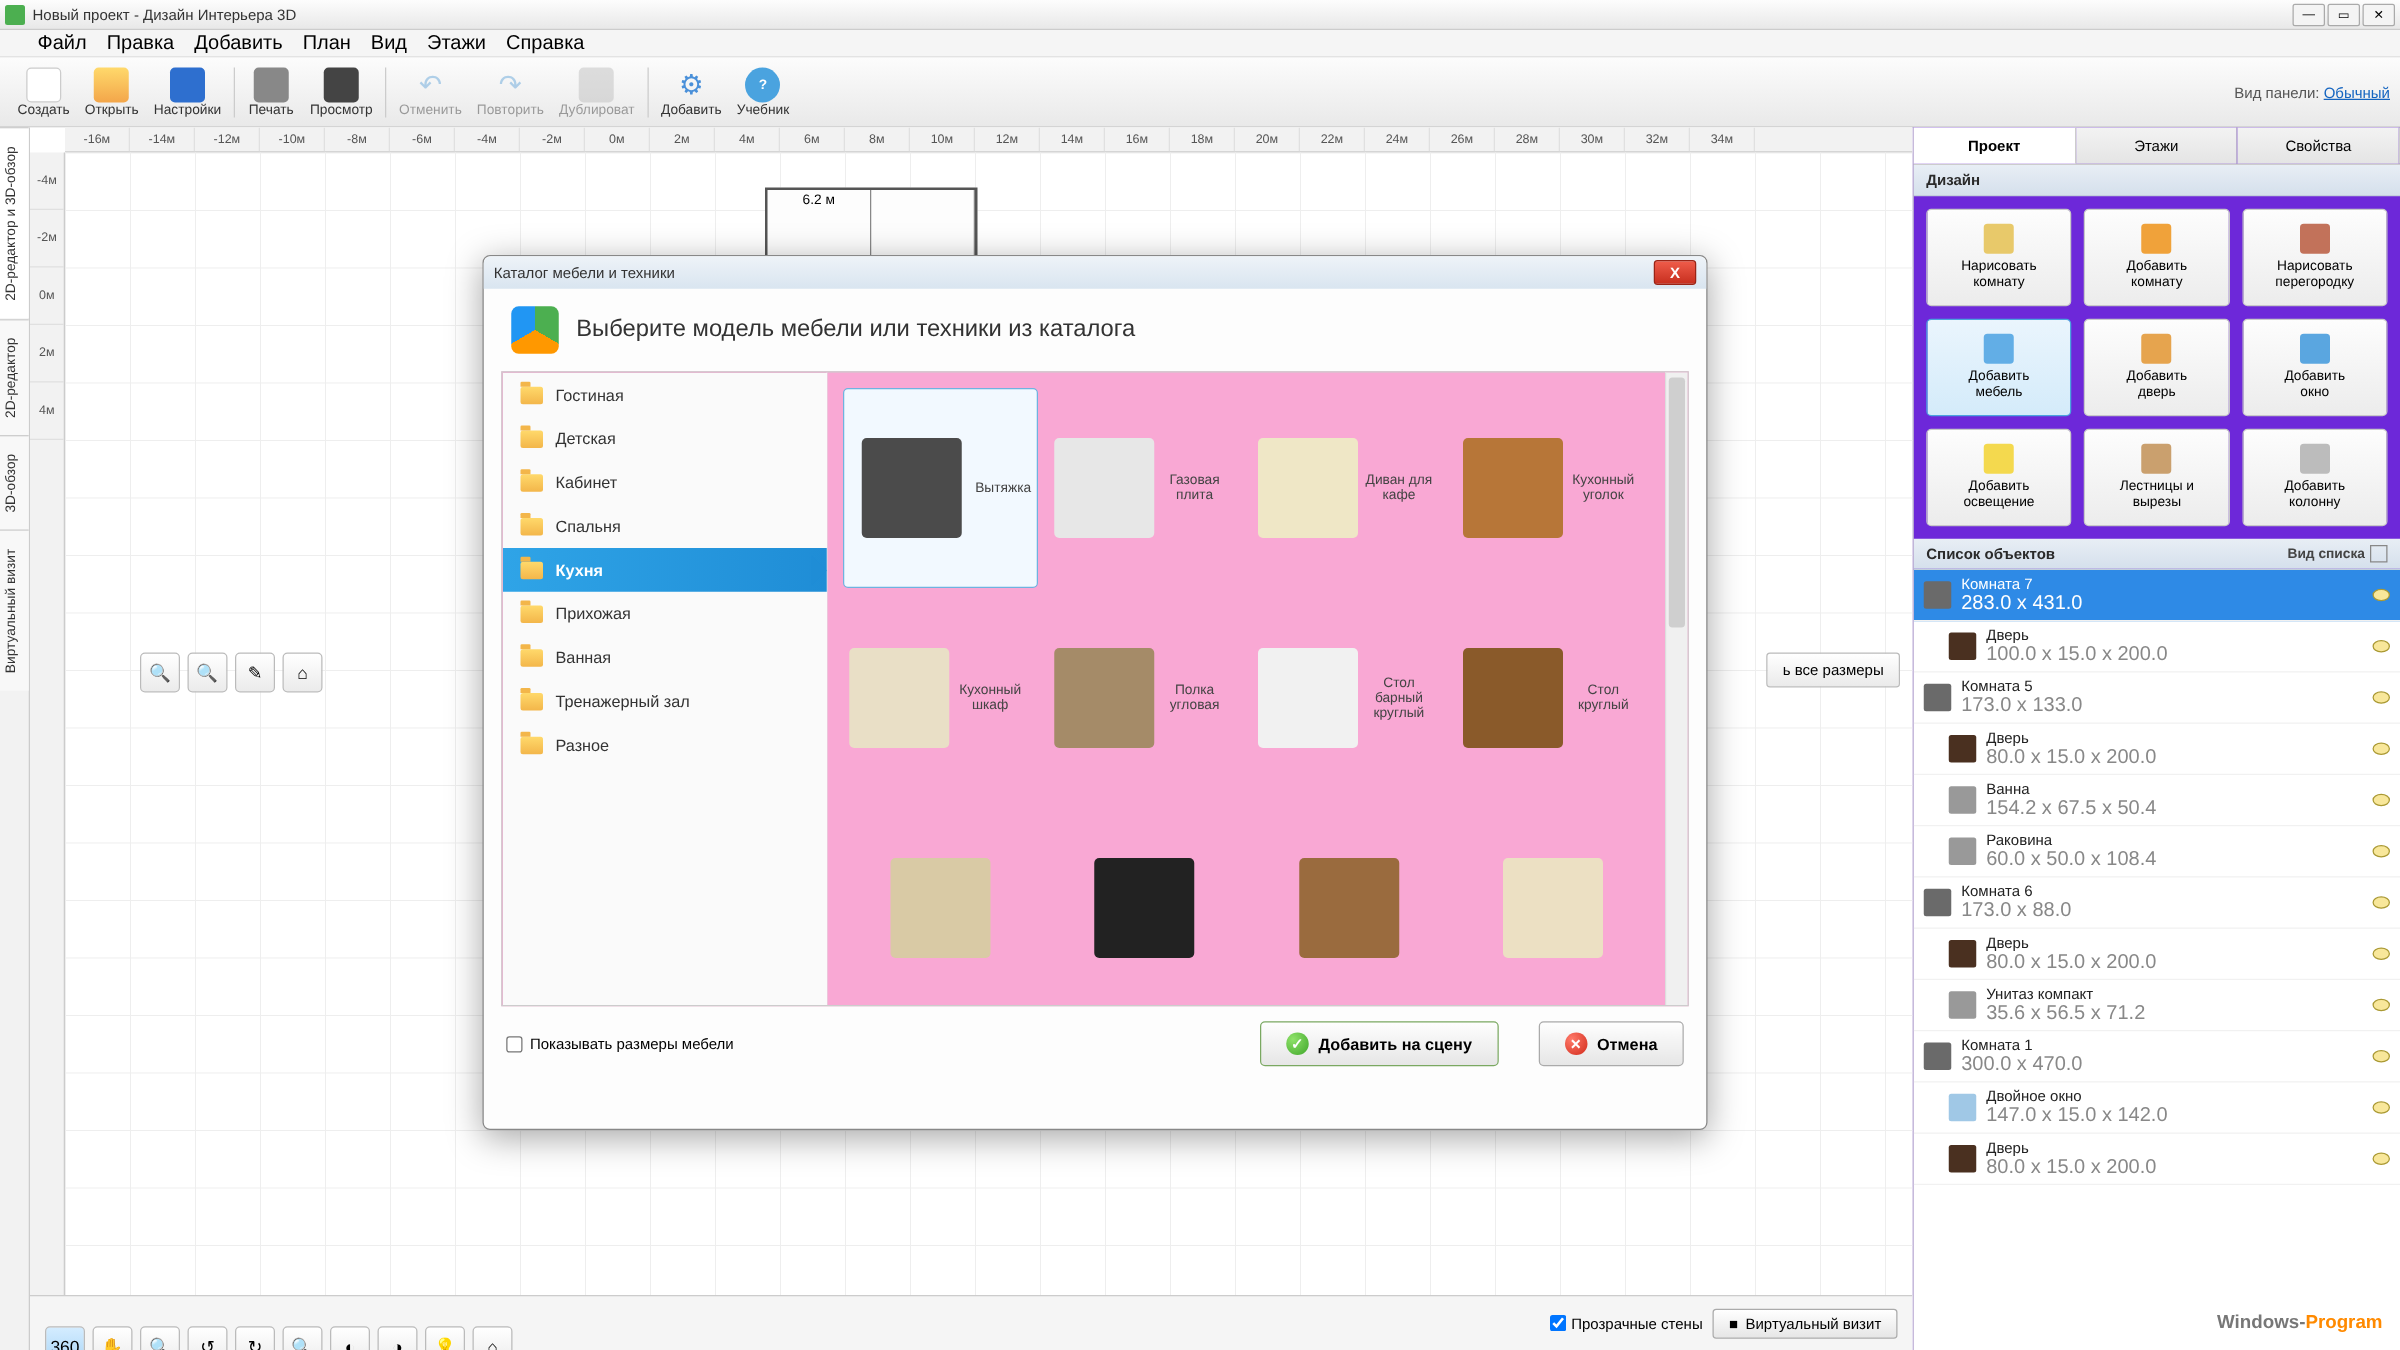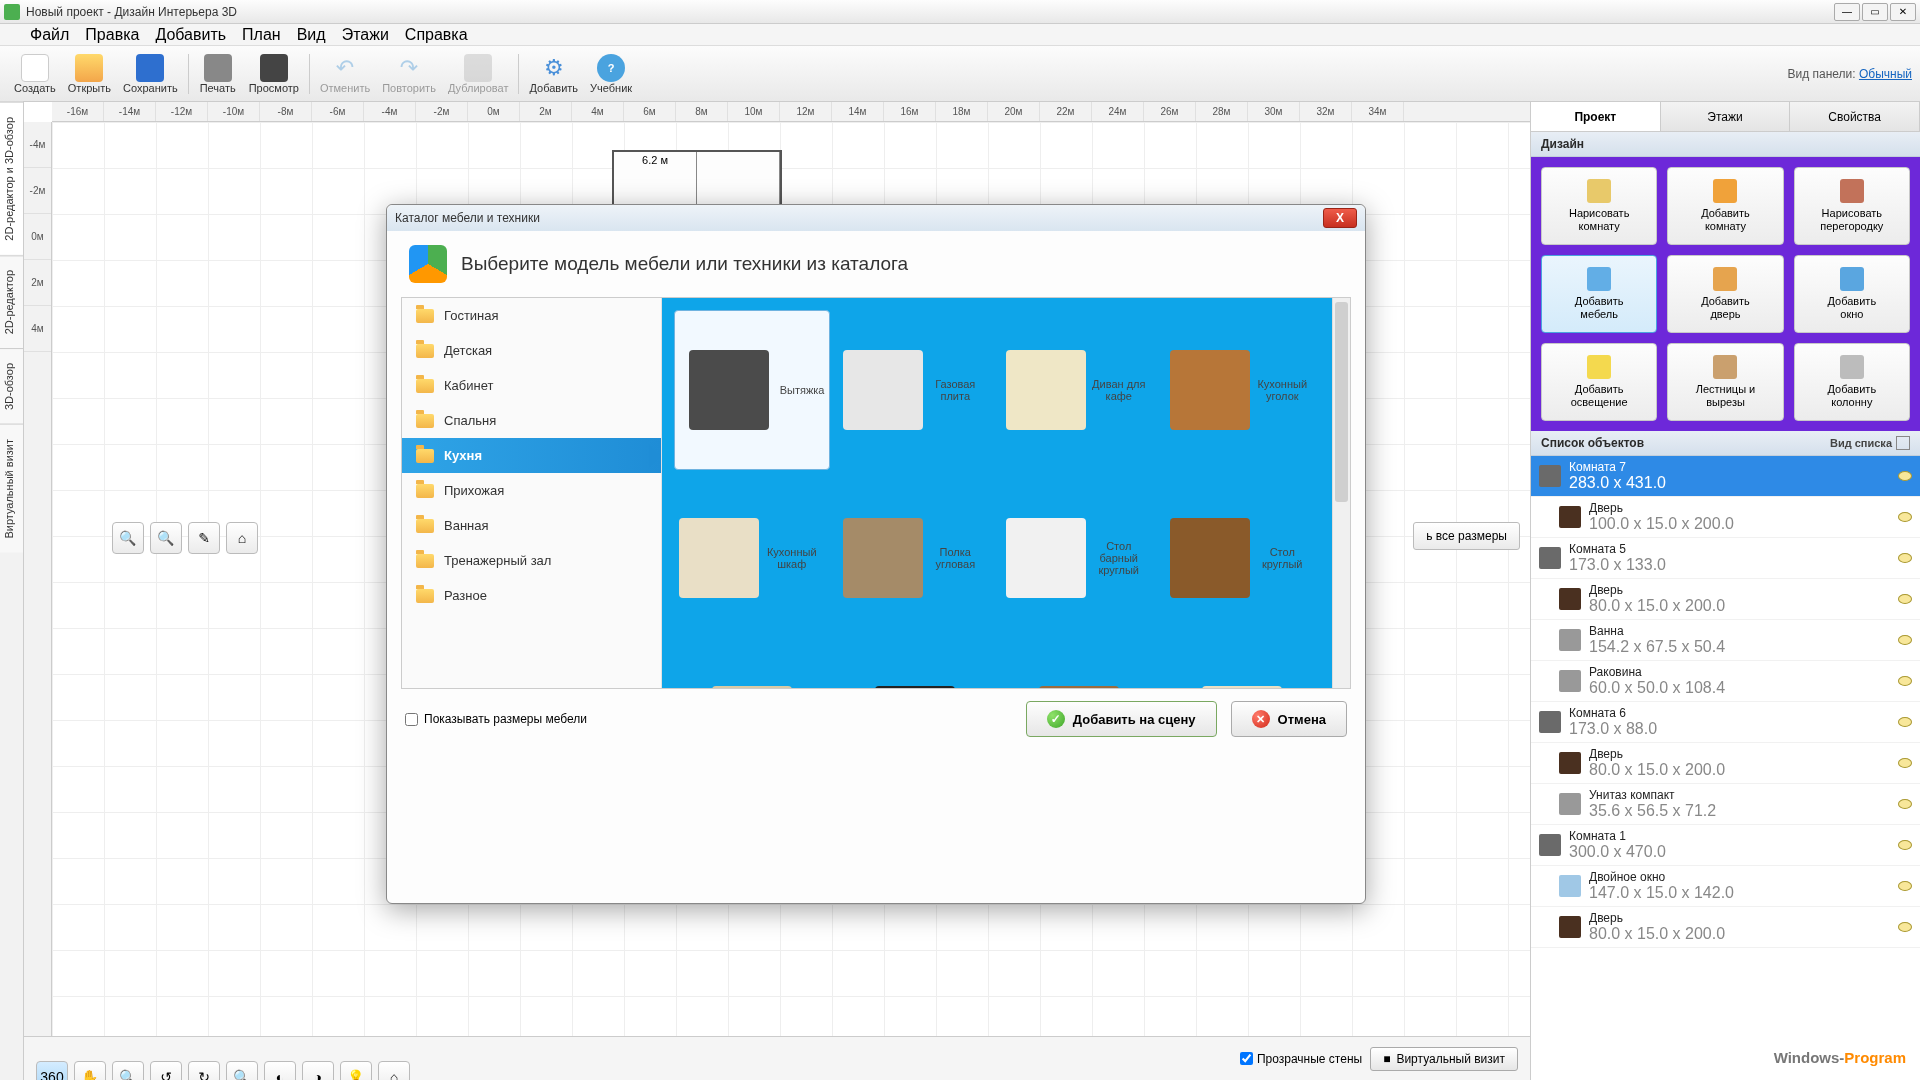--- a/index.html
+++ b/index.html
@@ -72,36 +72,36 @@
 .list-mode .licon{width:14px;height:14px;border:1px solid #888;}
 
 
 .dialog-overlay { position:absolute; top:0;left:0;right:0;bottom:0; }
 .dialog { position:absolute; top:204px; left:386px; width:980px; height:700px; background:#fdfdfd; border:1px solid #888; border-radius:6px; box-shadow:0 6px 28px rgba(0,0,0,0.35);}
 .dlg-title { height:26px; background:linear-gradient(#eef3f8,#d9e5f0); border-radius:6px 6px 0 0; display:flex; align-items:center; padding:0 8px; font-size:12px; color:#333;}
 .dlg-title .spacer{flex:1;}
 .dlg-close{width:34px;height:20px;background:linear-gradient(#ef5c4a,#c72f1f);border:1px solid #9a2416;border-radius:3px;color:#fff;display:flex;align-items:center;justify-content:center;font-size:12px;font-weight:bold;cursor:pointer;}
 .dlg-header{display:flex;align-items:center;gap:14px;padding:14px 22px;font-size:19px;color:#333;}
 .dlg-header .hico{width:38px;height:38px;border-radius:6px;background:conic-gradient(#4caf50 0 120deg,#ff9800 120deg 240deg,#2196f3 240deg 360deg);}
-.dlg-body{display:flex;margin:0 14px;border:1px solid #ccc;background:#0ea5e9;height:392px;}
+.dlg-body{display:flex;margin:0 14px;border:1px solid #ccc;background:#f9a8d4;height:508px;}
 .dlg-cats{width:260px;background:#fafafa;border-right:1px solid #e2e2e2;overflow-y:auto;}
 .cat-item{display:flex;align-items:center;gap:10px;padding:10px 14px;font-size:13px;cursor:pointer;color:#333;}
 .cat-item .folder{width:18px;height:14px;background:linear-gradient(#ffd96b,#f3b64a);border-radius:2px;position:relative;}
 .cat-item .folder::before{content:"";position:absolute;top:-4px;left:0;width:8px;height:4px;background:#f3b64a;border-radius:1px 1px 0 0;}
 .cat-item.active{background:linear-gradient(90deg,#2fa4e7,#1f8dd6);color:#fff;font-weight:600;position:relative;}
 .cat-item.active::after{content:"";position:absolute;right:-12px;top:50%;transform:translateY(-50%);border:12px solid transparent;border-left-color:#1f8dd6;}
 .dlg-items{flex:1;overflow-y:auto;display:grid;grid-template-columns:repeat(4,1fr);gap:8px;padding:12px;align-content:start;}
 .item-card{height:160px;display:flex;align-items:center;cursor:pointer;border:1px solid transparent;border-radius:4px;padding:4px;}
 .item-card.selected{border-color:#6fb3e0;background:#f2f9ff;}
 .item-card .thumb{flex:1;width:100%;display:flex;align-items:center;justify-content:center;}
 .item-card .thumb .shape{width:80px;height:80px;background:#c9b89a;border-radius:4px;}
 .item-card .label{font-size:11px;color:#444;text-align:center;padding:4px 0;}
 .dlg-scroll{width:18px;background:#f0f0f0;border-left:1px solid #ddd;position:relative;}
 .dlg-scroll .thumb-s{position:absolute;top:4px;left:2px;right:2px;height:200px;background:#cfcfcf;border-radius:3px;}
-.dlg-footer{display:flex;align-items:center;padding:12px 18px;gap:14px;}
+.dlg-footer{display:flex;align-items:center;padding:12px 18px;gap:32px;}
 .dlg-footer label{font-size:12px;display:flex;align-items:center;gap:6px;}
 .dlg-footer .spacer{flex:1;}
 .dlg-btn{padding:8px 20px;border:1px solid #aaa;background:linear-gradient(#fefefe,#e6e6e6);border-radius:4px;font-size:13px;font-weight:600;cursor:pointer;display:flex;align-items:center;gap:8px;}
 .dlg-btn.primary{border-color:#7aa861;}
 .dlg-btn .bico{width:18px;height:18px;border-radius:50%;}
 .bico.ok{background:radial-gradient(circle at 30% 30%,#8fe26a,#3fa62a);position:relative;}
 .bico.ok::after{content:"✓";position:absolute;inset:0;display:flex;align-items:center;justify-content:center;color:#fff;font-size:12px;font-weight:bold;}
 .bico.no{background:radial-gradient(circle at 30% 30%,#ff7a6a,#d22a1a);position:relative;}
 .bico.no::after{content:"✕";position:absolute;inset:0;display:flex;align-items:center;justify-content:center;color:#fff;font-size:11px;font-weight:bold;}
 .watermark{position:absolute;right:14px;bottom:14px;font-size:15px;font-weight:600;color:#777;}
@@ -132,21 +132,21 @@
   <div class="tb-btn">
       <div class="ico" style="background:#fff;border:1px solid #ccc"></div>
       <span>Создать</span>
     </div>
   <div class="tb-btn">
       <div class="ico" style="background:linear-gradient(#ffd96b,#f3a64a)"></div>
       <span>Открыть</span>
     </div>
   <div class="tb-btn">
       <div class="ico" style="background:#2e6fcf"></div>
-      <span>Сохранить</span>
+      <span>Настройки</span>
     </div>
   <div class="tb-sep"></div>
   <div class="tb-btn">
       <div class="ico" style="background:#888"></div>
       <span>Печать</span>
     </div>
   <div class="tb-btn">
       <div class="ico" style="background:#444"></div>
       <span>Просмотр</span>
     </div>

